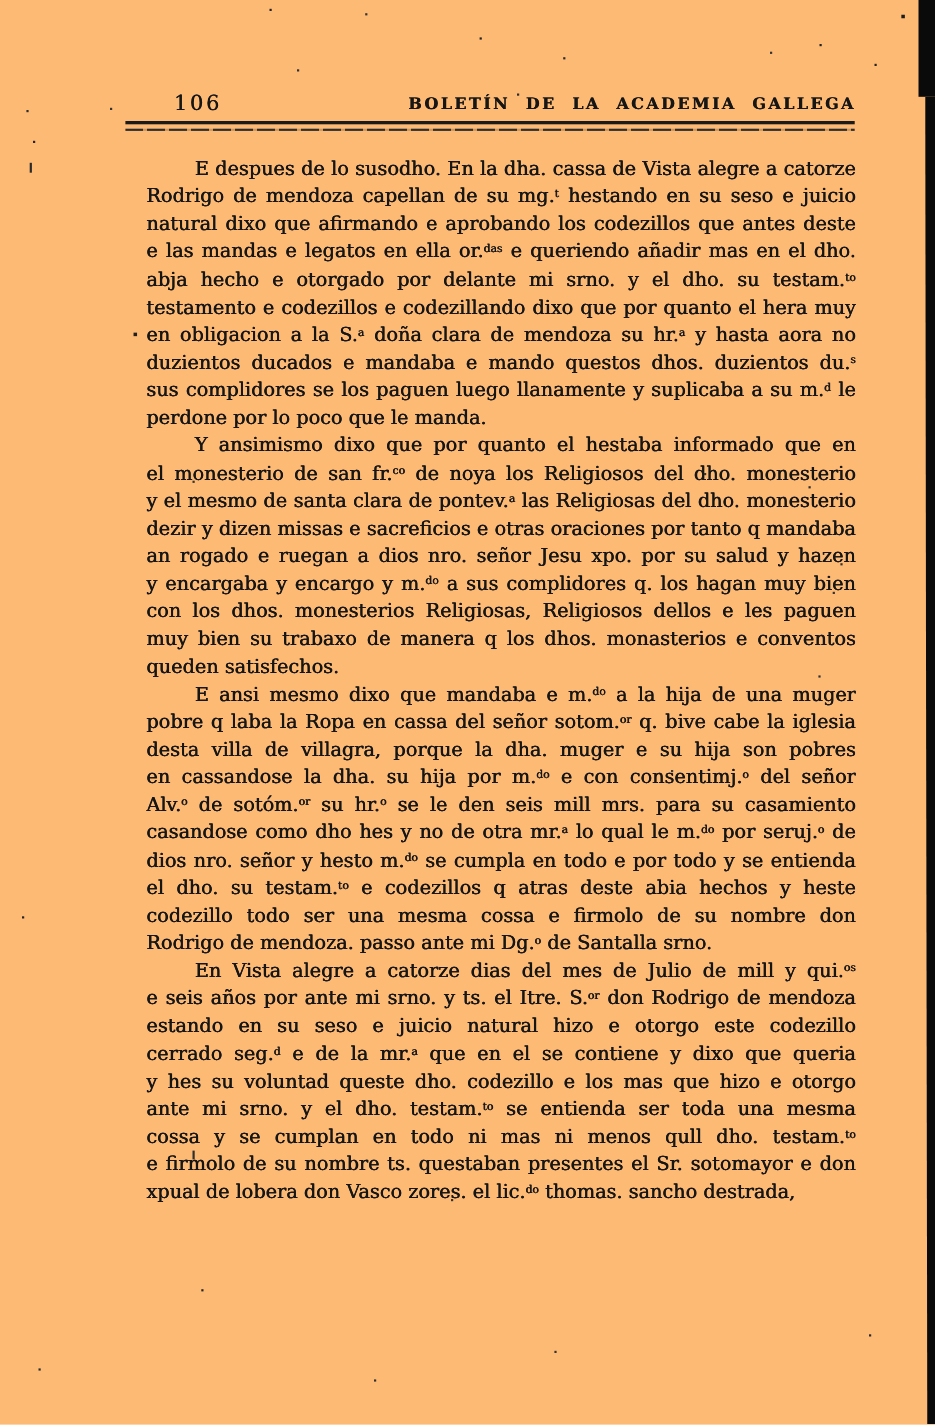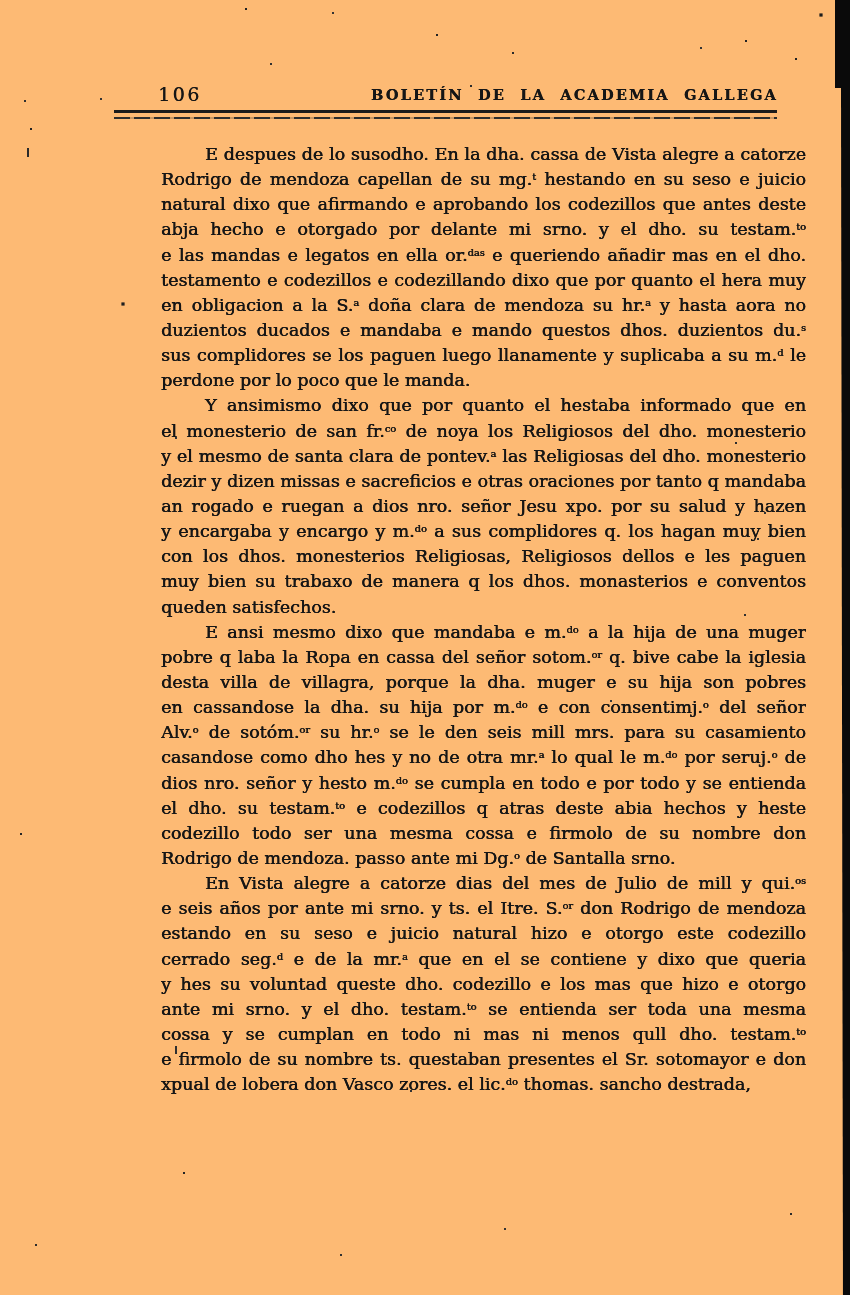--- a/index.html
+++ b/index.html
@@ -34,21 +34,20 @@
   .rule-thin {
     position: absolute; top: 117px; left: 114px; width: 663px; height: 2px;
     background: repeating-linear-gradient(90deg, #2d2d2d 0 16px, rgba(45,45,45,0.25) 16px 20px);
   }
 
   
   .body {
     position: absolute; top: 142px; left: 133px; width: 645px;
     font-size: 17.5px; line-height: 25.15px;
     text-shadow: 0.4px 0 0 currentColor, 0 0 0.5px rgba(22,22,22,0.55);
-    margin-left: 28px;
   }
   .para { margin: 0; }
   .tl {
     height: 25.15px; overflow: hidden;
     text-align: justify;
     text-align-last: justify;
   }
   .tl.first { text-indent: 44px; }
   .tl.pl { text-align-last: left; }
   sup {
@@ -88,22 +87,22 @@
   </div>
 
   <div class="rule-thick"></div>
   <div class="rule-thin"></div>
 
   <div class="body" id="textbody">
       <div class="para">
         <div class="tl first" style="">E despues de lo susodho. En la dha. cassa de Vista alegre a catorze</div>
         <div class="tl" style="">Rodrigo de mendoza capellan de su mg.<sup>t</sup> hestando en su seso e juicio</div>
         <div class="tl" style="">natural dixo que afirmando e aprobando los codezillos que antes deste</div>
+        <div class="tl" style="">e las mandas e legatos en ella or.<sup>das</sup> e queriendo añadir mas en el dho.</div>
         <div class="tl" style="">abja hecho e otorgado por delante mi srno. y el dho. su testam.<sup>to</sup></div>
-        <div class="tl" style="">e las mandas e legatos en ella or.<sup>das</sup> e queriendo añadir mas en el dho.</div>
         <div class="tl" style="">testamento e codezillos e codezillando dixo que por quanto el hera muy</div>
         <div class="tl" style="">en obligacion a la S.<sup>a</sup> doña clara de mendoza su hr.<sup>a</sup> y hasta aora no</div>
         <div class="tl" style="">duzientos ducados e mandaba e mando questos dhos. duzientos du.<sup>s</sup></div>
         <div class="tl" style="">sus complidores se los paguen luego llanamente y suplicaba a su m.<sup>d</sup> le</div>
         <div class="tl pl" style="">perdone por lo poco que le manda.</div>
       </div>
       <div class="para">
         <div class="tl first" style="">Y ansimismo dixo que por quanto el hestaba informado que en</div>
         <div class="tl" style="">el monesterio de san fr.<sup>co</sup> de noya los Religiosos del dho. monesterio</div>
         <div class="tl" style="">y el mesmo de santa clara de pontev.<sup>a</sup> las Religiosas del dho. monesterio</div>

